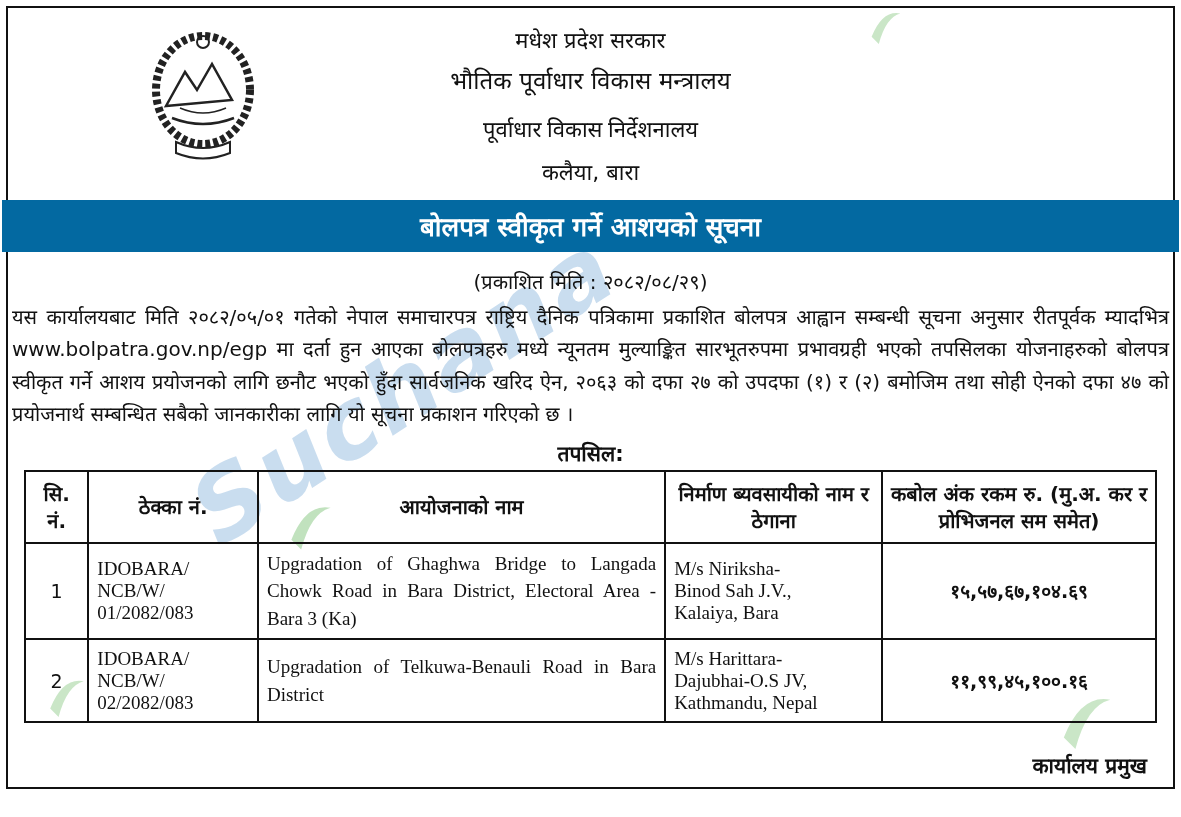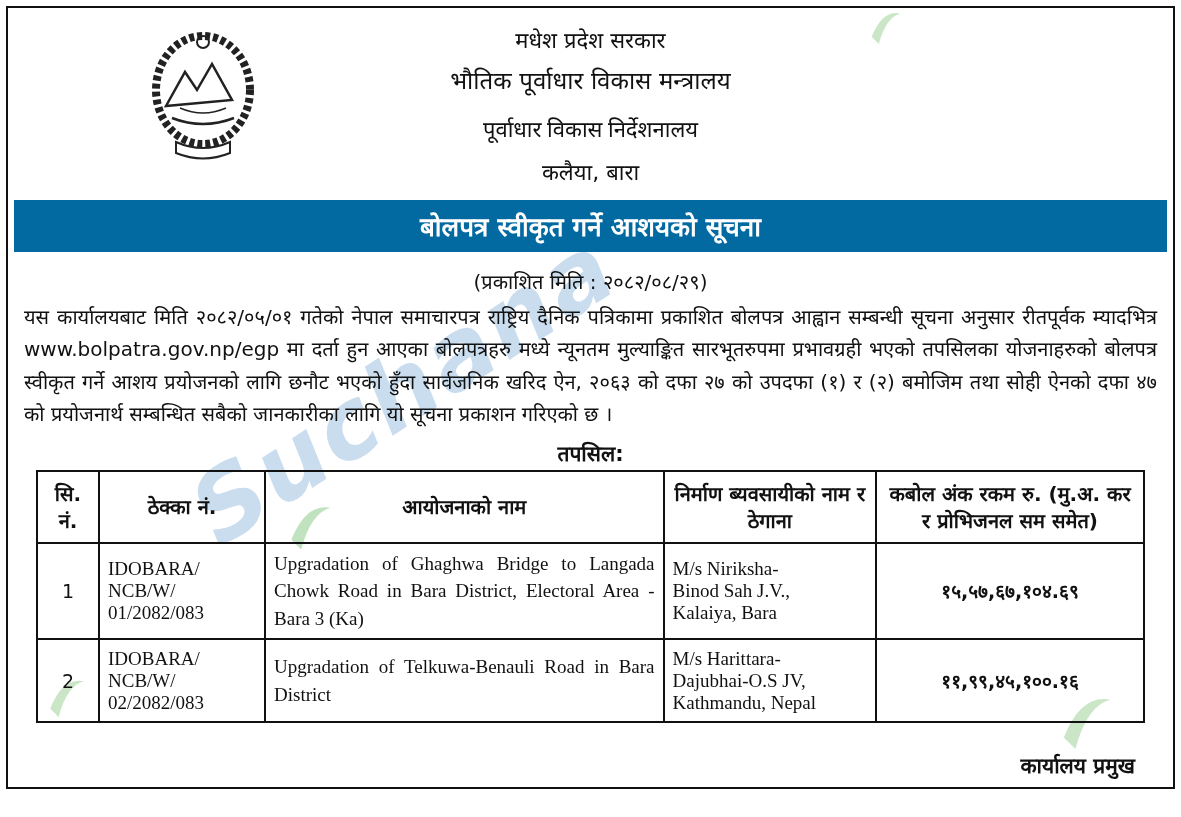--- a/index.html
+++ b/index.html
@@ -13,21 +13,21 @@
     position:absolute; left:150px; top:290px; width:640px;
     transform:rotate(-33deg); transform-origin:center;
     font-size:96px; font-style:italic; font-weight:bold; letter-spacing:3px;
     color:rgba(112,166,212,0.38); z-index:0; white-space:nowrap;
     font-family:"DejaVu Sans", sans-serif;
   }
   .swoosh { position:absolute; z-index:0; opacity:0.55; }
 
   .frame {
     position:absolute; left:6px; top:6px; right:6px; bottom:28px;
-    border:2px solid #111; padding:12px 16px 0; z-index:1; background:transparent;
+    border:2px solid #111; padding:12px 4px 0; z-index:1; background:transparent;
   }
 
   .logo { position:absolute; left:138px; top:18px; }
 
   .hdr { text-align:center; }
   .hdr-l1 { font-size:22px; margin-top:4px; }
   .hdr-l2 { font-size:24px; margin-top:9px; }
   .hdr-l3 { font-size:22px; margin-top:17px;font-family:Liberation Serif, serif; }
   .hdr-office { font-size:31px; font-weight:bold; margin-top:9px; }
   .hdr-loc { font-size:22px; margin-top:13px; }

